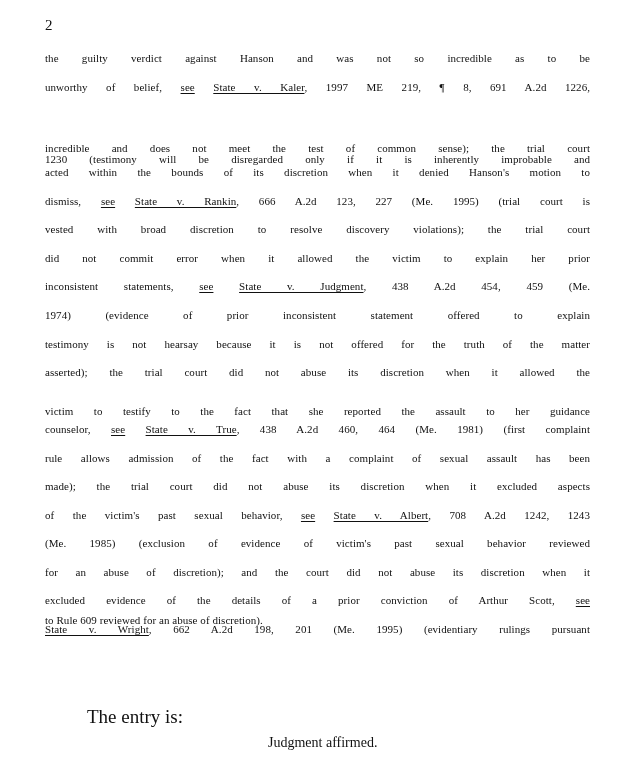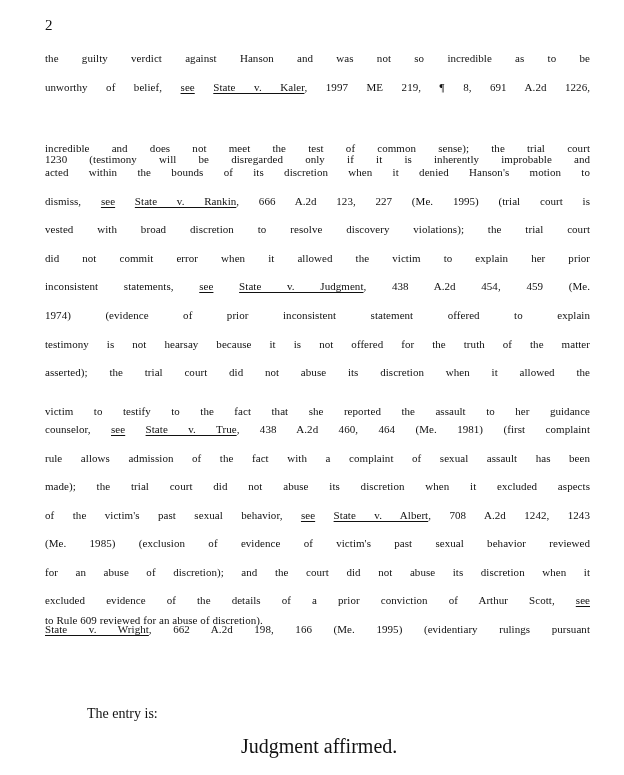--- a/index.html
+++ b/index.html
@@ -4,22 +4,22 @@
 <style>
   html, body { margin: 0; padding: 0; background: #ffffff; }
   body { width: 624px; height: 775px; position: relative; overflow: hidden;
          font-family: "Liberation Serif", "DejaVu Serif", serif; color: #111; }
   .page-num { position: absolute; left: 45px; top: 17px; font-size: 15px; }
   .line { position: absolute; left: 45px; width: 545px; font-size: 11px;
           line-height: 20px; white-space: nowrap; text-align: justify;
           text-align-last: justify; letter-spacing: 0.05px; }
   .line.last { text-align-last: left; }
   .u { text-decoration: underline; text-underline-offset: 2px; margin-top: 31px; }
-  .entry { position: absolute; left: 87px; top: 706px; font-size: 14px; }
-  .judgment { position: absolute; left: 241px; top: 735px; font-size: 20px; }
+  .entry { position: absolute; left: 87px; top: 706px; font-size: 19px; }
+  .judgment { position: absolute; left: 268px; top: 735px; font-size: 14px; }
 </style>
 </head>
 <body>
 
 <div>
   <div class="page-num">2</div>
   <div id="body-text">
       <div class="line" style="top: 48px;"><span>the guilty verdict against Hanson and was not so incredible as to be</span></div>
       <div class="line" style="top: 76.55px;"><span>unworthy of belief, </span><span class="u">see</span><span> </span><span class="u">State v. Kaler</span><span>, 1997 ME 219, ¶ 8, 691 A.2d 1226,</span></div>
       <div class="line" style="top: 105.1px; margin-top: 44px;"><span>1230 (testimony will be disregarded only if it is inherently improbable and</span></div>
@@ -33,18 +33,18 @@
       <div class="line" style="top: 333.5px;"><span>testimony is not hearsay because it is not offered for the truth of the matter</span></div>
       <div class="line" style="top: 362.05px;"><span>asserted); the trial court did not abuse its discretion when it allowed the</span></div>
       <div class="line" style="top: 401px;"><span>victim to testify to the fact that she reported the assault to her guidance</span></div>
       <div class="line" style="top: 419.15px;"><span>counselor, </span><span class="u">see</span><span> </span><span class="u">State v. True</span><span>, 438 A.2d 460, 464 (Me. 1981) (first complaint</span></div>
       <div class="line" style="top: 447.7px;"><span>rule allows admission of the fact with a complaint of sexual assault has been</span></div>
       <div class="line" style="top: 476.25px;"><span>made); the trial court did not abuse its discretion when it excluded aspects</span></div>
       <div class="line" style="top: 504.8px;"><span>of the victim's past sexual behavior, </span><span class="u">see</span><span> </span><span class="u">State v. Albert</span><span>, 708 A.2d 1242, 1243</span></div>
       <div class="line" style="top: 533.35px;"><span>(Me. 1985) (exclusion of evidence of victim's past sexual behavior reviewed</span></div>
       <div class="line" style="top: 561.9px;"><span>for an abuse of discretion); and the court did not abuse its discretion when it</span></div>
       <div class="line" style="top: 590.45px;"><span>excluded evidence of the details of a prior conviction of Arthur Scott, </span><span class="u">see</span></div>
-      <div class="line" style="top: 619px;"><span class="u">State v. Wright</span><span>, 662 A.2d 198, 166 (Me. 1995) (evidentiary rulings pursuant</span></div>
+      <div class="line" style="top: 619px;"><span class="u">State v. Wright</span><span>, 662 A.2d 198, 201 (Me. 1995) (evidentiary rulings pursuant</span></div>
       <div class="line last" style="top: 610px;"><span>to Rule 609 reviewed for an abuse of discretion).</span></div>
     </div>
   <div class="entry">The entry is:</div>
   <div class="judgment">Judgment affirmed.</div>
 </div>
 
 </body></html>

